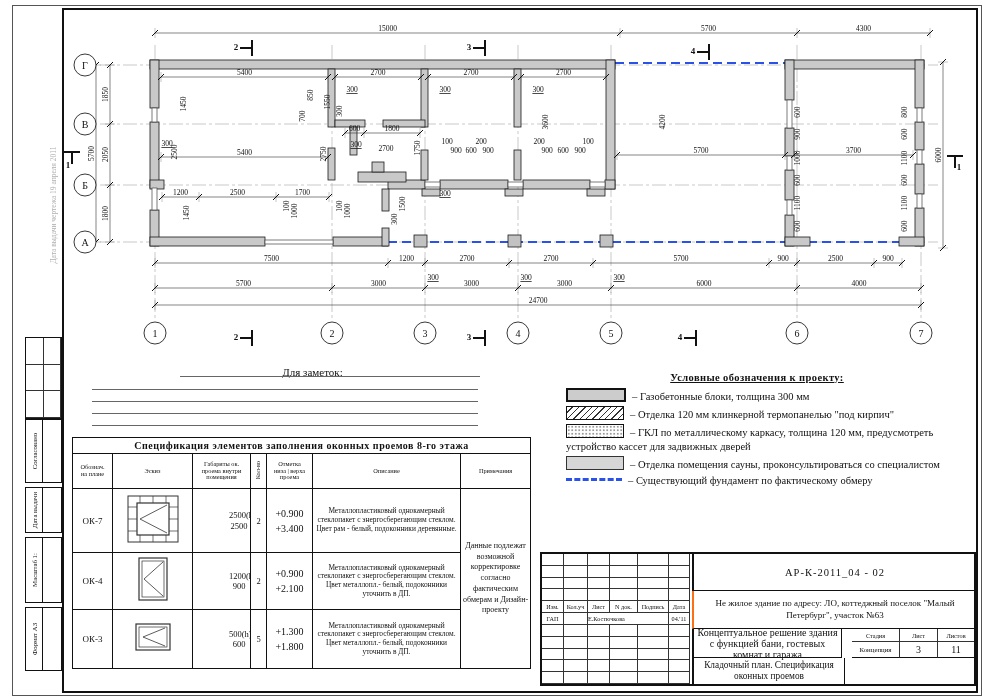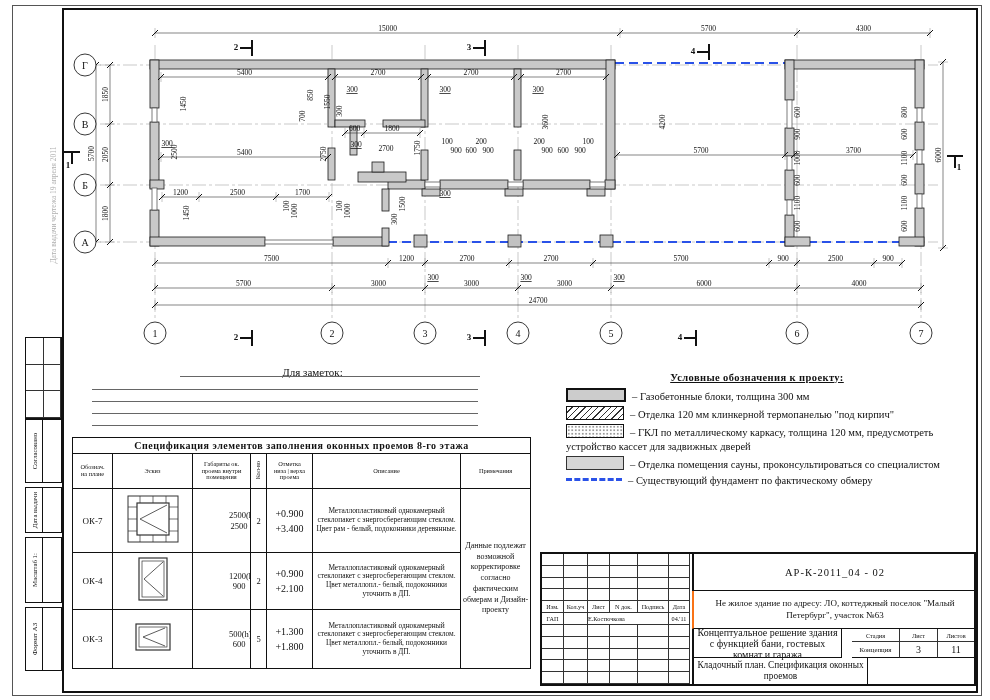--- a/index.html
+++ b/index.html
@@ -580,21 +580,21 @@
       </div>
     <div class="tb-cell" style="left:150px;top:0;width:284px;height:37px;border-left:2px solid #111;border-bottom:1.5px solid #111;font-size:10.5px;letter-spacing:1px;">АР-К-2011_04 - 02</div>
     <div class="tb-cell" style="left:150px;top:37px;width:284px;height:38px;border-left:2px solid #f97316;border-bottom:1.5px solid #111;font-size:9px;line-height:1.3;padding:0 4px;">Не жилое здание по адресу: ЛО, коттеджный поселок "Малый Петербург", участок №63</div>
     <div class="tb-cell" style="left:150px;top:75px;width:150px;height:29px;border-left:2px solid #111;border-right:1.5px solid #111;border-bottom:1.5px solid #111;font-size:10px;line-height:1.1;">Концептуальное решение здания с функцией бани, гостевых комнат и гаража</div>
     <div class="tb-cell" style="left:310px;top:75px;width:48px;height:13px;border-bottom:1px solid #333;border-right:1px solid #333;font-size:6.3px;">Стадия</div>
     <div class="tb-cell" style="left:358px;top:75px;width:38px;height:13px;border-bottom:1px solid #333;border-right:1px solid #333;font-size:6.3px;">Лист</div>
     <div class="tb-cell" style="left:396px;top:75px;width:36px;height:13px;border-bottom:1px solid #333;font-size:6.3px;">Листов</div>
     <div class="tb-cell" style="left:310px;top:88px;width:48px;height:16px;border-bottom:1.5px solid #111;border-right:1px solid #333;font-size:6.8px;">Концепция</div>
     <div class="tb-cell" style="left:358px;top:88px;width:38px;height:16px;border-bottom:1.5px solid #111;border-right:1px solid #333;font-size:10px;">3</div>
     <div class="tb-cell" style="left:396px;top:88px;width:36px;height:16px;border-bottom:1.5px solid #111;font-size:10px;">11</div>
-    <div class="tb-cell" style="left:150px;top:104px;width:176px;height:26px;border-left:2px solid #111;border-right:1.5px solid #111;font-size:9.3px;line-height:1.2;">Кладочный план. Спецификация оконных проемов</div>
+    <div class="tb-cell" style="left:150px;top:104px;width:153px;height:26px;border-left:2px solid #111;border-right:1.5px solid #111;font-size:9.3px;line-height:1.2;">Кладочный план. Спецификация оконных проемов</div>
   </div>
 
   <div id="side-note" class="abs" style="left:53px;top:205px;transform:translate(-50%,-50%) rotate(-90deg);">Дата выдачи чертежа 19 апреля 2011</div>
 
   <div class="strip" style="left:25px;top:337px;width:37px;height:82px;">
     <div class="small-grid">
         <div></div>
         <div></div>
         <div></div>
         <div></div>

